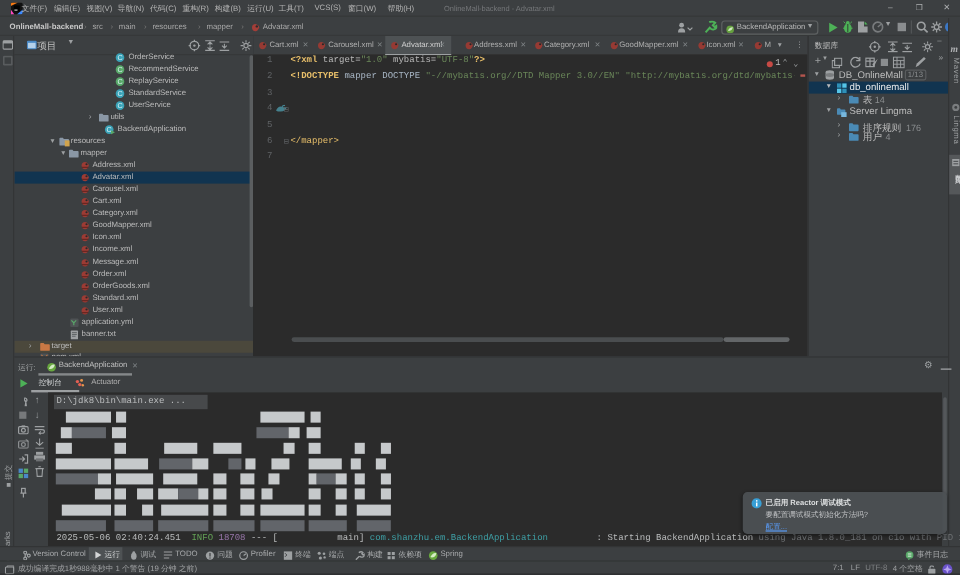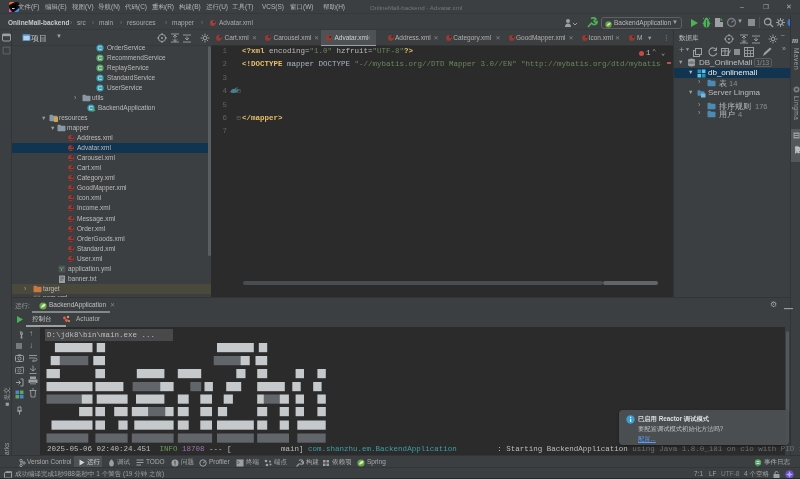--- a/index.html
+++ b/index.html
@@ -436,23 +436,23 @@
   <span class="tab" style="left:452px;color:#9da0a2">⋮</span>
  </div>
  <div id="code">
   <span class="lnum" style="left:0;top:1px">1</span>
   <span class="lnum" style="left:0;top:14.4px">2</span>
   <span class="lnum" style="left:0;top:27.8px">3</span>
   <span class="lnum" style="left:0;top:41.2px">4</span>
   <span class="lnum" style="left:0;top:54.6px">5</span>
   <span class="lnum" style="left:0;top:68px">6</span>
   <span class="lnum" style="left:0;top:81.4px">7</span>
-  <div class="cl" style="left:31px;top:1px"><span style="color:#e8bf6a;font-weight:bold">&lt;?xml</span><span style="color:#bababa"> encoding=</span><span style="color:#6a8759">"1.0"</span><span style="color:#bababa"> hzfruit=</span><span style="color:#6a8759">"UTF-8"</span><span style="color:#e8bf6a;font-weight:bold">?&gt;</span></div>
+  <div class="cl" style="left:31px;top:1px"><span style="color:#e8bf6a;font-weight:bold">&lt;?xml</span><span style="color:#bababa"> target=</span><span style="color:#6a8759">"1.0"</span><span style="color:#bababa"> mybatis=</span><span style="color:#6a8759">"UTF-8"</span><span style="color:#e8bf6a;font-weight:bold">?&gt;</span></div>
   <div class="cl" style="left:31px;top:14.4px;width:420px;overflow:hidden"><span style="color:#e8bf6a;font-weight:bold">&lt;!DOCTYPE</span><span style="color:#a9b7c6"> mapper DOCTYPE </span><span style="color:#6a8759">"-//mybatis.org//DTD Mapper 3.0//EN"</span><span style="color:#a9b7c6"> </span><span style="color:#6a8759">"http://mybatis.org/dtd/mybatis-3-mapper.dtd"</span></div>
-  <div class="cl" style="left:31px;top:68px"><span style="color:#e8bf6a;font-weight:bold">&lt;/mapper&gt;</span></div>
+  <div class="cl" style="left:31px;top:68px"><span style="color:#e8bf6a;font-weight:normal">&lt;/mapper&gt;</span></div>
   <svg class="abs" style="left:18px;top:41px" width="11" height="9" viewBox="0 0 11 9">
           <path d="M1 5 Q3 1 6 2 Q9 3 10 2 Q9 6 5 6 Q2 6 1 5 Z" fill="#45818e"></path>
           <path d="M6 2 Q7 0.5 8.5 1" stroke="#45818e" fill="none"></path>
         </svg>
   <span class="abs" style="left:25.5px;top:41.2px;color:#606366;font-size:7px">⊟</span>
   <span class="abs" style="left:25.5px;top:68px;color:#606366;font-size:7px">⊟</span>
   <circle class="abs" style="left:428px;top:4.5px;width:5px;height:5px;border-radius:50%;background:#c74a45;display:block"></circle>
   <span class="abs" style="left:435px;top:2.5px;color:#bcbcbc;font-size:7.5px">1</span>
   <span class="abs" style="left:441px;top:2px;color:#9da0a2;font-size:7px">⌃</span>
   <span class="abs" style="left:450px;top:3px;color:#9da0a2;font-size:7px">⌄</span>

